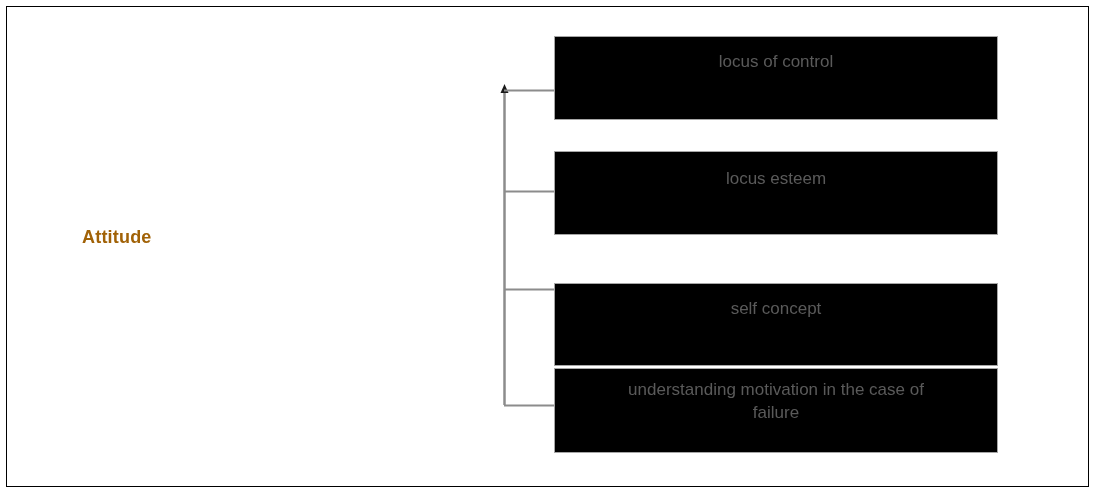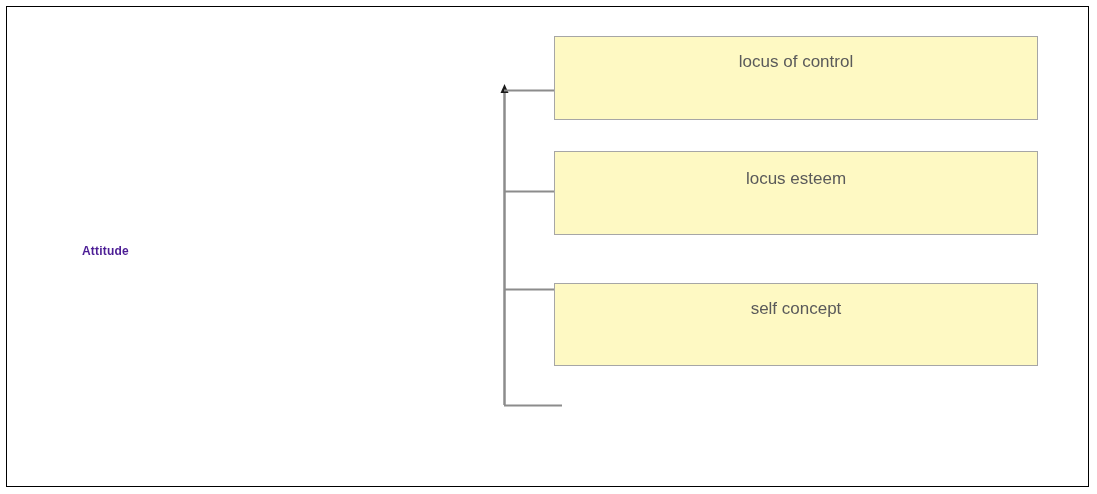--- a/index.html
+++ b/index.html
@@ -29,46 +29,46 @@
     height: 481px;
     border: 1.5px solid #000000;
     box-sizing: border-box;
     background: #ffffff;
   }
 
   
   #root-label {
     position: absolute;
     left: 82px;
-    top: 244px;
-    font-size: 12px;
+    top: 227px;
+    font-size: 18px;
     font-weight: bold;
-    color: #4c1d95;
+    color: #a16207;
     letter-spacing: 0.2px;
     white-space: nowrap;
   }
 
   
   #connectors {
     position: absolute;
     left: 0;
     top: 0;
     width: 1097px;
     height: 494px;
     pointer-events: none;
   }
 
   
   .node-box {
     position: absolute;
     left: 554px;
-    width: 484px;
+    width: 444px;
     box-sizing: border-box;
     border: 1.5px solid #a6a6a6;
-    background: #fef9c3;
+    background: #000000;
   }
   .node-label {
     position: absolute;
     left: 8px;
     right: 8px;
     text-align: center;
     font-size: 17px;
     color: #5a5a5a;
     line-height: 1.35;
     white-space: pre-line;
@@ -112,14 +112,18 @@
   </div>
 
   <div class="node-box" id="box-1">
     <div class="node-label">locus esteem</div>
   </div>
 
   <div class="node-box" id="box-2">
     <div class="node-label">self concept</div>
   </div>
 
+  <div class="node-box" id="box-3">
+    <div class="node-label">understanding motivation in the case of
+failure</div>
+  </div>
 
 </div>
 
 </body></html>

